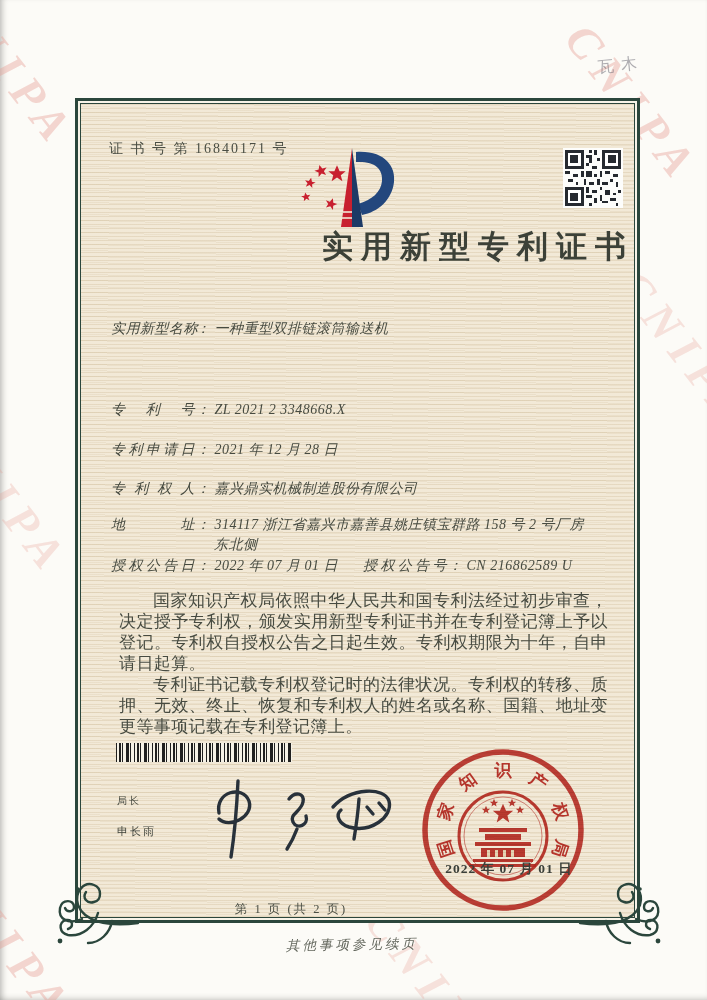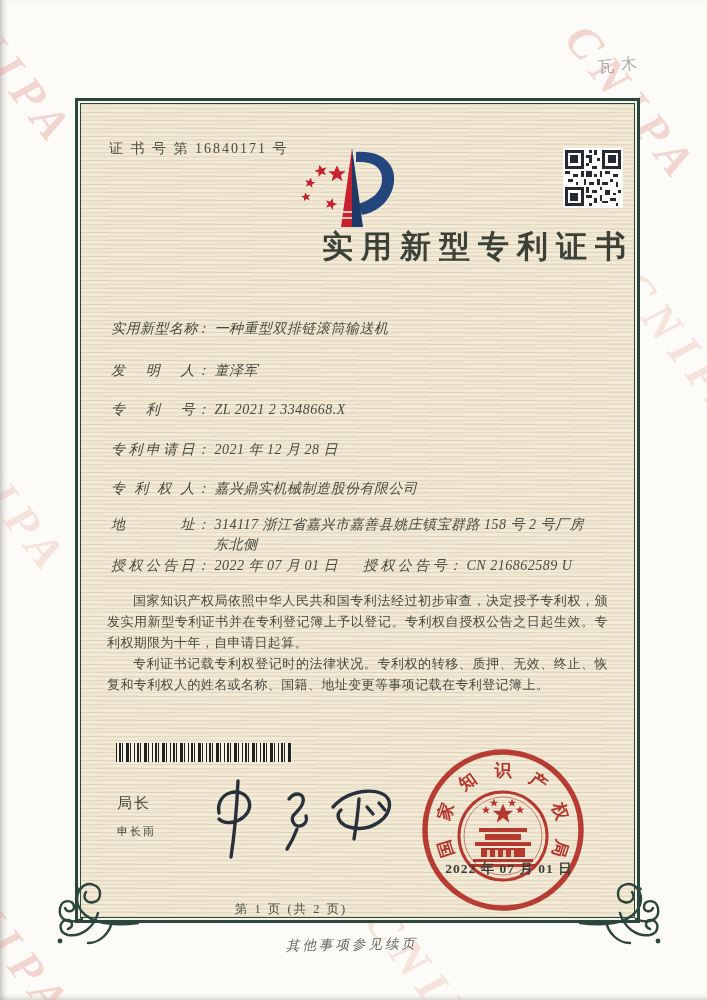--- a/index.html
+++ b/index.html
@@ -50,34 +50,34 @@
   .flabel{
     display:inline-block; width:84px; vertical-align:top;
     text-align:justify; text-align-last:justify; white-space:nowrap; color:#45493f;
   }
   .fcolon{display:inline-block; margin:0 4px 0 1px; color:#45493f;}
   .fvalue{color:#474b41;}
   .fline2{position:absolute; left:103px; top:20px;}
   .frow2{position:absolute; left:252px; top:0;}
   
   .bodytext{
-    position:absolute; left:26px; right:26px; top:486px;
-    font-size:13px; line-height:21px; color:#474b41; text-align:justify; letter-spacing:.4px;
+    position:absolute; left:38px; right:26px; top:486px;
+    font-size:17px; line-height:21px; color:#474b41; text-align:justify; letter-spacing:.4px;
   }
   .bodytext p{margin:0; text-indent:2em;}
   
   .barcode{
     position:absolute; left:35px; top:639px; width:176px; height:19px;
     background:repeating-linear-gradient(90deg,
       #20201f 0 1px,#f6f2e6 1px 3px,#20201f 3px 5px,#f6f2e6 5px 6px,
       #20201f 6px 7px,#f6f2e6 7px 10px,#20201f 10px 13px,#f6f2e6 13px 14px,
       #20201f 14px 15px,#f6f2e6 15px 18px);
   }
   
-  .sig-title{position:absolute; left:36px; top:690px; font-size:15px; color:#3e423a; letter-spacing:2px;}
+  .sig-title{position:absolute; left:36px; top:690px; font-size:10px; color:#3e423a; letter-spacing:2px;}
   .sig-name{position:absolute; left:36px; top:720px; font-size:11px; color:#3e423a; letter-spacing:2px;}
   .sig-draw{position:absolute; left:112px; top:665px;}
   
   .seal{position:absolute; left:338px; top:642px; width:168px; height:168px; mix-blend-mode:multiply;}
   .seal svg{position:absolute; left:0; top:0;}
   .seal-ch{
     position:absolute; left:50%; top:50%;
     font-size:17px; font-weight:700; color:rgba(189,42,36,.92);
   }
   .seal-date{
@@ -182,23 +182,20 @@
             <rect x="19" y="20" width="1" height="1"></rect>
           <rect x="9" y="20" width="1" height="1"></rect>
         </g>
       </svg>
 
       <div class="title">实用新型专利证书</div>
 
       <div class="frow" style="top:216px">
         <span class="flabel">实用新型名称</span><span class="fcolon">：</span><span class="fvalue">一种重型双排链滚筒输送机</span>
       </div>
-      <div class="frow" style="top:258px">
-        <span class="flabel">发明人</span><span class="fcolon">：</span><span class="fvalue">董泽军</span>
-      </div>
       <div class="frow" style="top:297px">
         <span class="flabel">专利号</span><span class="fcolon">：</span><span class="fvalue">ZL 2021 2 3348668.X</span>
       </div>
       <div class="frow" style="top:337px">
         <span class="flabel">专利申请日</span><span class="fcolon">：</span><span class="fvalue">2021 年 12 月 28 日</span>
       </div>
       <div class="frow" style="top:376px">
         <span class="flabel">专利权人</span><span class="fcolon">：</span><span class="fvalue">嘉兴鼎实机械制造股份有限公司</span>
       </div>
       <div class="frow" style="top:412px">

